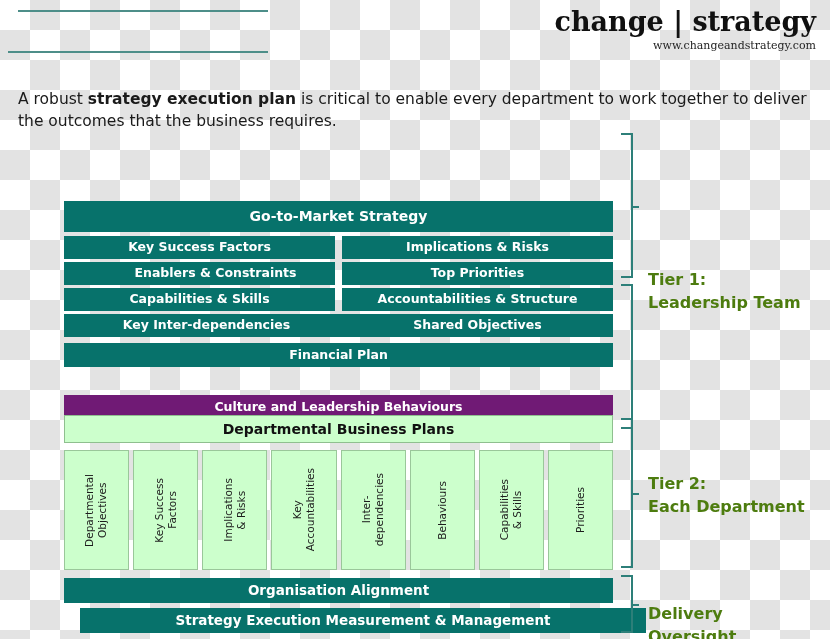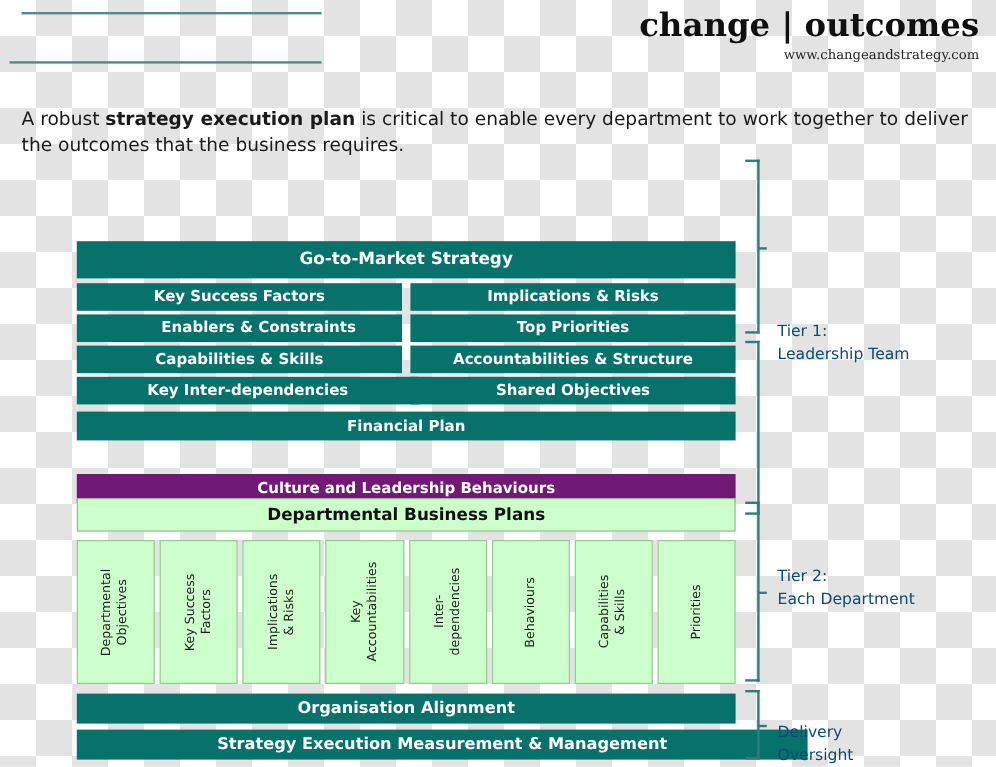--- a/index.html
+++ b/index.html
@@ -63,21 +63,21 @@
     color:#ffffff;pointer-events:none;
   }
   #roof-label .l1{font-size:14.5px;font-weight:bold;line-height:1.2;}
   #roof-label .l2{font-size:12.5px;font-weight:normal;line-height:1.2;}
 
   
   .bracket{position:absolute;box-sizing:border-box;
     border:2px solid #2d7f79;border-left:none;width:12px;}
   .bracket .nub{position:absolute;right:-8px;top:50%;width:7px;height:2px;background:#2d7f79;}
   .tier-label{
-    position:absolute;font-size:13px;font-weight:normal;color:#0c4a6e;
+    position:absolute;font-size:16px;font-weight:bold;color:#4d7c0f;
     line-height:1.45;white-space:nowrap;
   }
 
   
   #dept-row{position:absolute;left:0;top:322px;width:549px;height:120px;
     display:flex;gap:4px;}
   .dept-col{
     flex:1 1 0;background:#CCFFCC;border:1px solid #9ac79a;
     display:flex;align-items:center;justify-content:center;
     box-sizing:border-box;
@@ -89,21 +89,21 @@
   }
 </style>
 </head>
 <body>
 
 <div id="header">
   <div id="title-rule-top"></div>
   <div id="title-rule-bot"></div>
 
   <div id="brand">
-    <div id="brand-name">change | outcomes</div>
+    <div id="brand-name">change | strategy</div>
     <div id="brand-url">www.changeandstrategy.com</div>
   </div>
 </div>
 
 <p id="intro"><span>A robust </span><b>strategy execution plan</b><span> is critical to enable every department to work together to deliver the outcomes that the business requires.</span></p>
 
 <div id="diagram">
 
 
   <div class="bar teal" style="left:0;top:73px;width:549px;height:31px;font-size:14px;">Go-to-Market Strategy</div>
@@ -153,21 +153,21 @@
     <div class="dept-col">
         <span>Capabilities
 &amp; Skills</span>
       </div>
     <div class="dept-col">
         <span>Priorities</span>
       </div>
   </div>
 
   <div class="bar teal" style="left:0;top:450px;width:549px;height:25px;font-size:13.5px;">Organisation Alignment</div>
-  <div class="bar teal" style="left:0;top:480px;width:609px;height:25px;font-size:13.5px;">Strategy Execution Measurement &amp; Management</div>
+  <div class="bar teal" style="left:16px;top:480px;width:566px;height:25px;font-size:13.5px;">Strategy Execution Measurement &amp; Management</div>
 </div>
 
 <div class="bracket" style="left:621px;top:133px;height:145px;">
     <div class="nub"></div>
   </div>
 <div class="tier-label" style="left:648px;top:268px;">
   <div>Tier 1:</div>
   <div>Leadership Team</div>
 </div>
 

